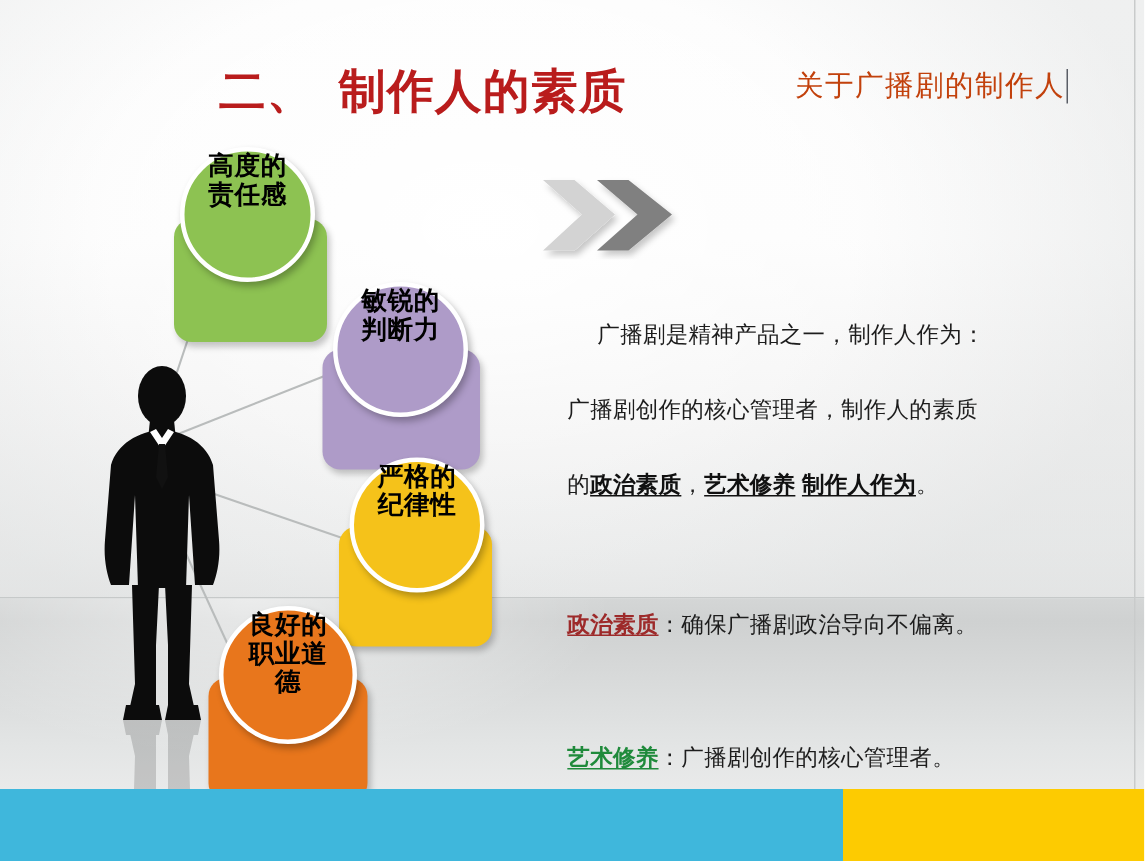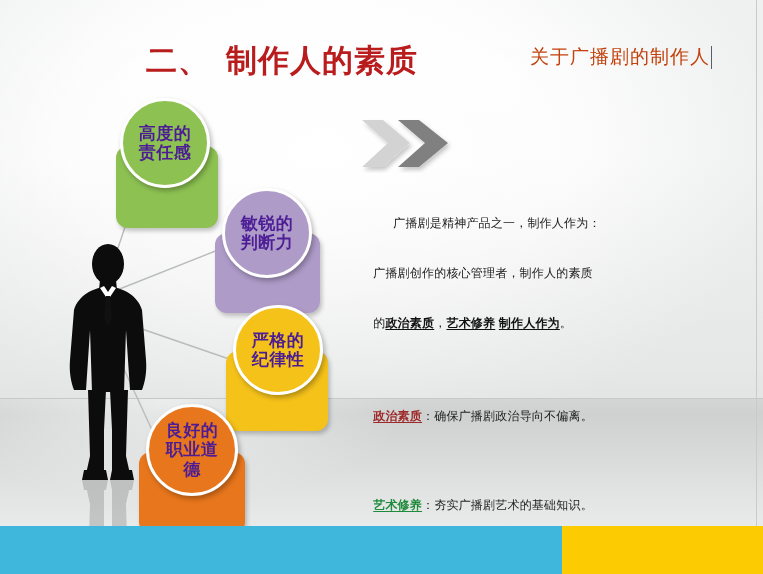--- a/index.html
+++ b/index.html
@@ -113,24 +113,23 @@
     border-radius: 12px;
     box-shadow: 2px 3px 4px rgba(0,0,0,0.22);
   }
   .bubble .disc {
     position: absolute;
     border-radius: 50%;
     border: 3px solid #ffffff;
     box-sizing: border-box;
     box-shadow: 2px 3px 5px rgba(0,0,0,0.28);
     display: flex;
-    align-items: center;
     justify-content: center;
     text-align: center;
-    color: #4c1d95;
+    color: #000000;
     font-weight: bold;
     line-height: 1.12;
     font-size: 17px;
     letter-spacing: 0.5px;
   }
   .bubble .disc span { display: block; }
 
   
   #bubble-green   { left: 110px; top: 98px;  }
   #bubble-green   .tail { left: 6px;  top: 48px; width: 102px; height: 82px; background: #8dc252; }
@@ -149,21 +148,21 @@
   #bubble-orange  .disc { left: 11px; top: 0;   width: 92px;  height: 92px;  background: #e8761c; }
 
   
   .body-block {
     position: absolute;
     left: 352px; top: 186px;
     width: 400px;
     color: #1d1d1d;
   }
   .para {
-    font-size: 12px;
+    font-size: 15px;
     line-height: 25px;
     letter-spacing: 0.2px;
     margin-bottom: 12px;
     white-space: pre-wrap;
   }
   .para.intro { margin-bottom: 18px; }
   .para.intro .indent { display: inline-block; width: 20px; }
   .kw {
     font-weight: bold;
     text-decoration: underline;
@@ -310,21 +309,21 @@
       <span class="indent"></span><span>广播剧是精神产品之一，制作人作为：</span><br>
       <span>广播剧创作的核心管理者，制作人的素质</span><br>
       <span>的</span><span class="kw kw-black">政治素质</span><span>，</span><span class="kw kw-black">艺术修养</span><span> </span><span class="kw kw-black">制作人作为</span><span>。</span>
     </div>
 
     <div class="para def">
       <span class="kw kw-red">政治素质</span><span>：</span><span>确保广播剧政治导向不偏离。</span>
     </div>
 
     <div class="para def">
-      <span class="kw kw-green">艺术修养</span><span>：</span><span>夯实广播剧艺术的基础知识。</span>
+      <span class="kw kw-green">艺术修养</span><span>：</span><span>广播剧创作的核心管理者。</span>
     </div>
 
     <div class="para def">
       
       
     </div>
 
   </div>
 
   <div class="footer">

